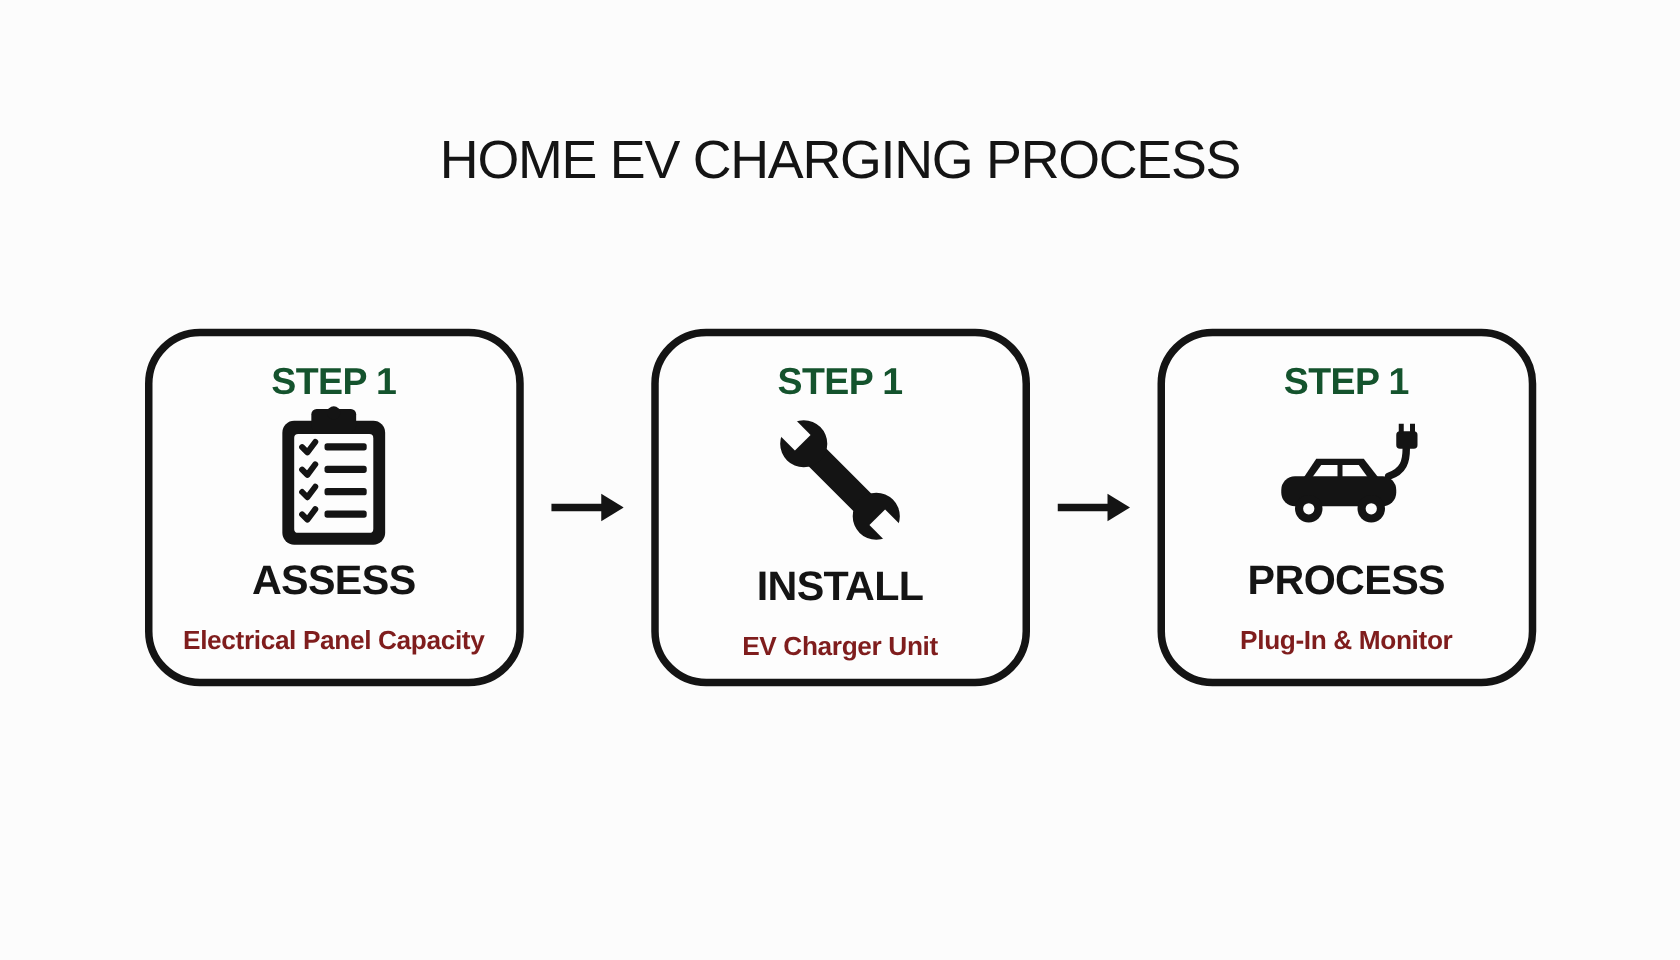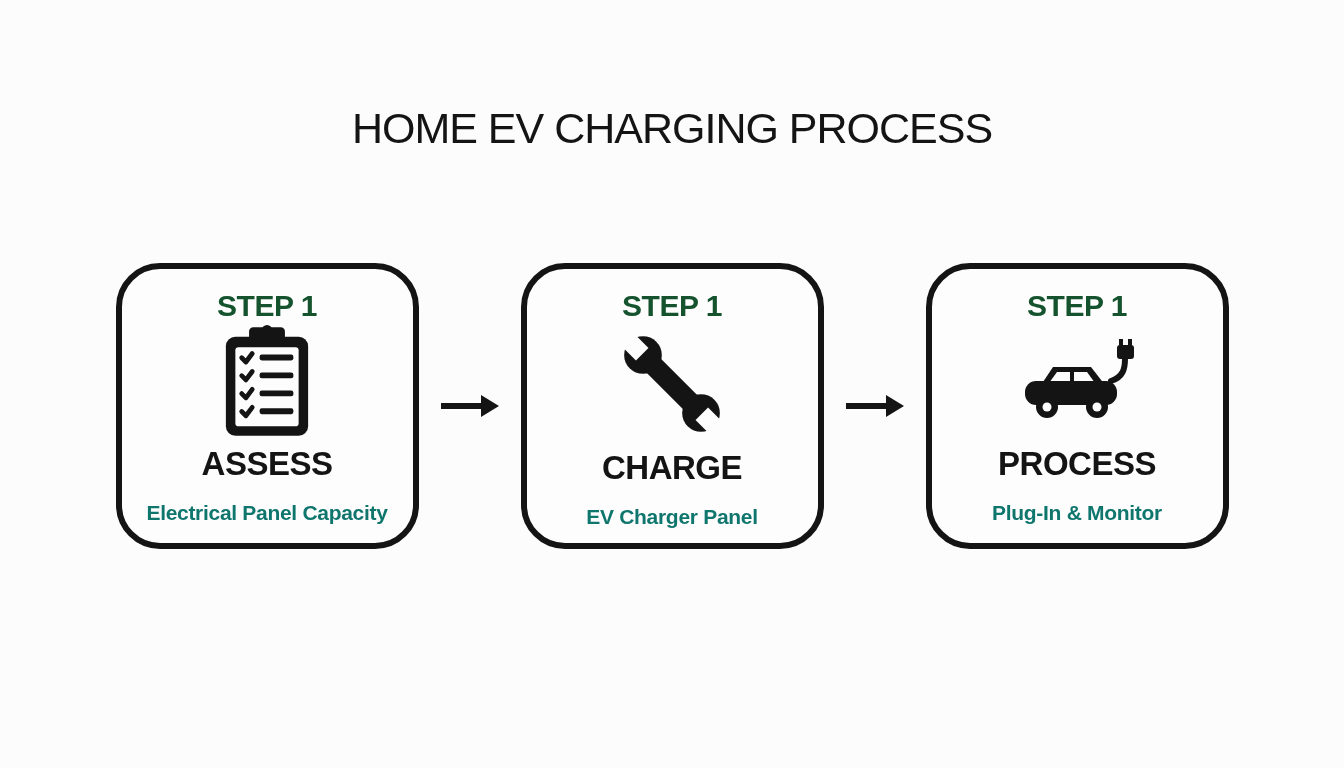--- a/index.html
+++ b/index.html
@@ -62,21 +62,21 @@
   .step-name {
     font-size: 33px;
     font-weight: 800;
     letter-spacing: -0.5px;
     color: #141414;
     margin-bottom: 18px;
   }
   .step-desc {
     font-size: 21px;
     font-weight: 600;
-    color: #0f766e;
+    color: #7f1d1d;
     letter-spacing: -0.3px;
   }
   .arrow {
     width: 58px;
     height: 32px;
     flex: 0 0 auto;
   }
 </style>
 </head>
 <body>
@@ -132,22 +132,22 @@
 
               <circle cx="55" cy="18" r="17" fill="#141414"></circle>
               <rect x="47" y="-4" width="16" height="21" fill="#fdfdfd"></rect>
 
               <circle cx="55" cy="92" r="17" fill="#141414"></circle>
               <rect x="47" y="93" width="16" height="21" fill="#fdfdfd"></rect>
             </g>
           </svg>
         </span>
       </div>
-      <div class="step-name">CHARGE</div>
-      <div class="step-desc">EV Charger Panel</div>
+      <div class="step-name">INSTALL</div>
+      <div class="step-desc">EV Charger Unit</div>
     </div>
 
     <svg class="arrow" viewBox="0 0 58 32" aria-hidden="true">
       <line x1="0" y1="16" x2="42" y2="16" stroke="#141414" stroke-width="6"></line>
       <polygon points="40,5 58,16 40,27" fill="#141414"></polygon>
     </svg>
 
     <div class="step-box">
       <div class="step-label">STEP 1</div>
       <div class="icon-wrap">

